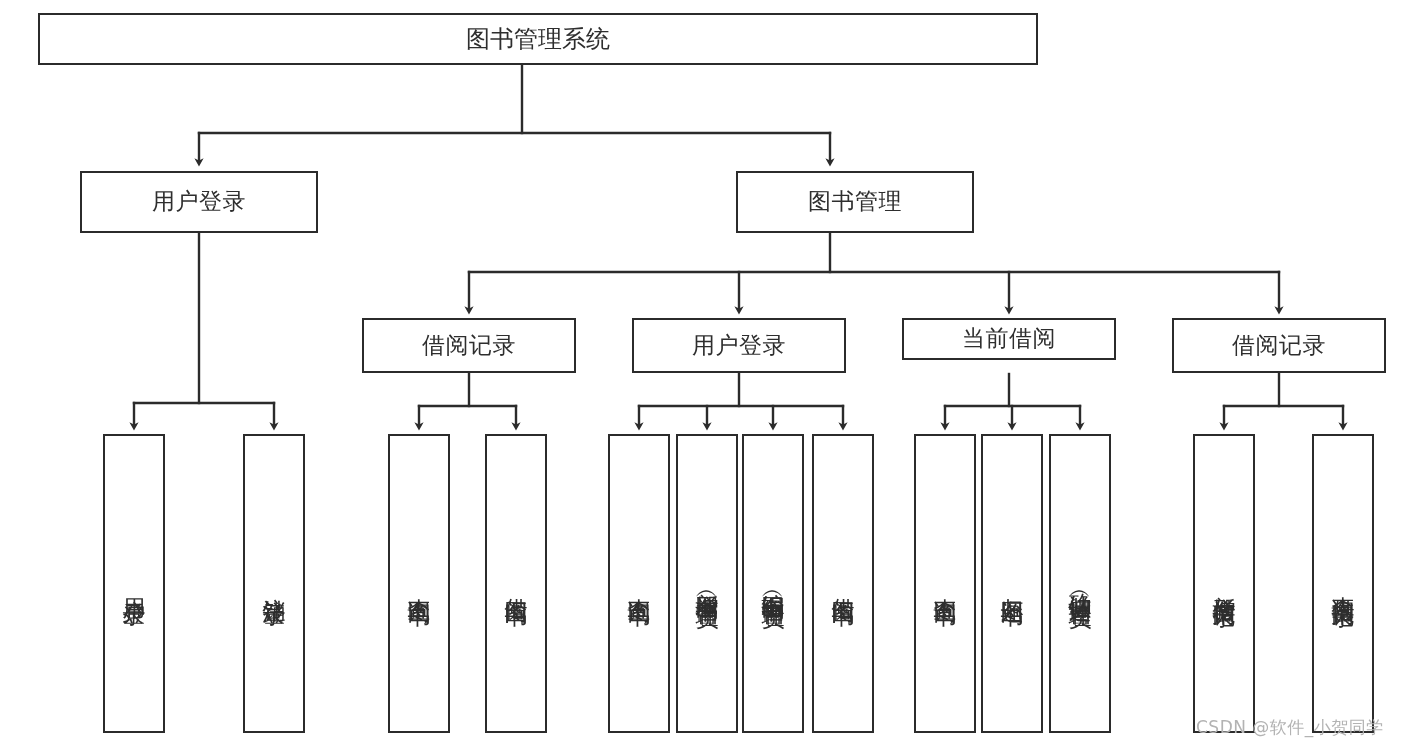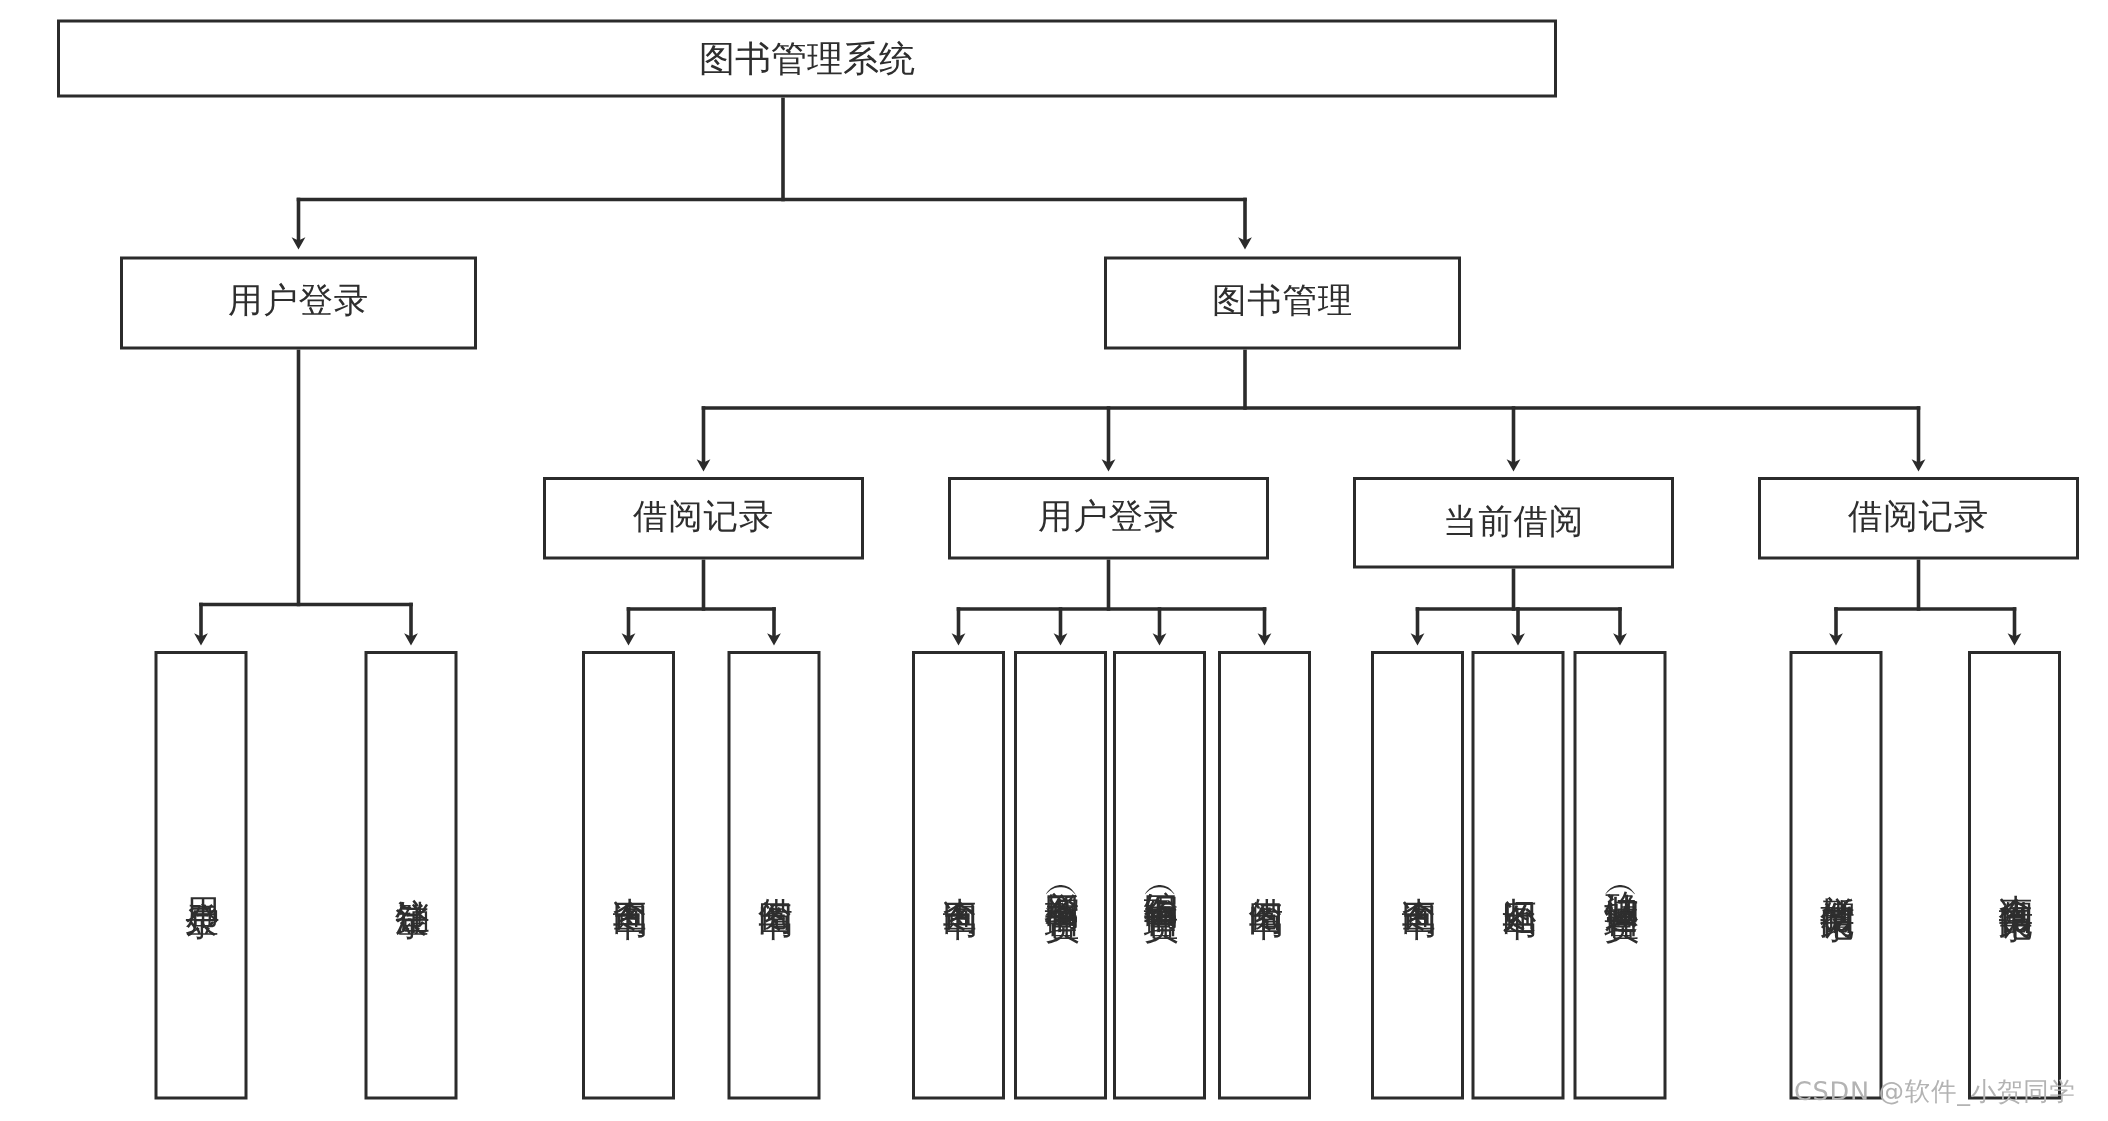--- a/index.html
+++ b/index.html
@@ -132,21 +132,21 @@
   <div class="node h" id="n-l2-1" style="left: 736px; top: 171px; width: 238px; height: 62px;">
     <span>图书管理</span>
   </div>
 
   <div class="node h" id="n-l3-0" style="left: 362px; top: 318px; width: 214px; height: 55px;">
     <span>借阅记录</span>
   </div>
   <div class="node h" id="n-l3-1" style="left: 632px; top: 318px; width: 214px; height: 55px;">
     <span>用户登录</span>
   </div>
-  <div class="node h" id="n-l3-2" style="left: 902px; top: 318px; width: 214px; height: 61px; align-items: center;">
+  <div class="node h" id="n-l3-2" style="left: 902px; top: 318px; width: 214px; height: 42px; align-items: center;">
     <span>当前借阅</span>
   </div>
   <div class="node h" id="n-l3-3" style="left: 1172px; top: 318px; width: 214px; height: 55px; justify-content: center;">
     <span>借阅记录</span>
   </div>
 
   <div class="node v" id="n-leaf-0" style="left: 103px; top: 434px; width: 62px; height: 299px;">
     <span class="vlabel">用户登录</span>
   </div>
   <div class="node v" id="n-leaf-1" style="left: 243px; top: 434px; width: 62px; height: 299px;">

